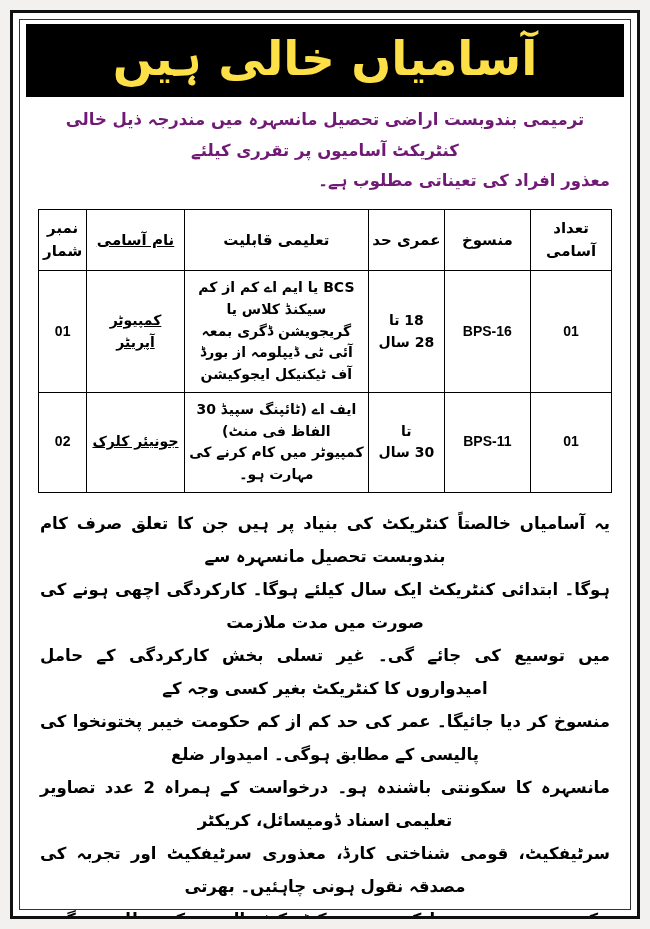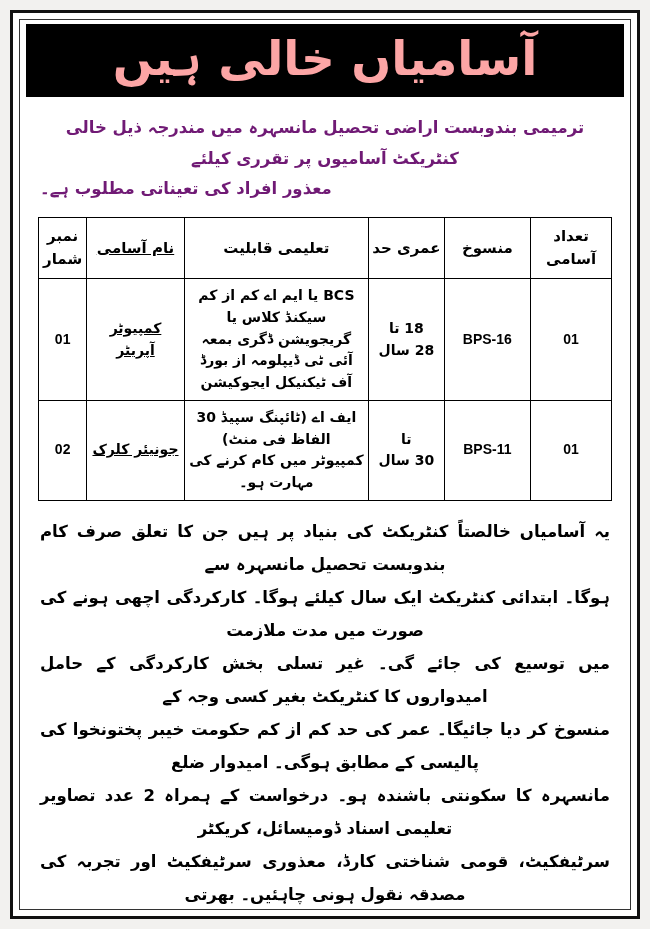--- a/index.html
+++ b/index.html
@@ -35,24 +35,24 @@
     height: 100%;
     box-sizing: border-box;
     padding: 4px 6px;
     display: flex;
     flex-direction: column;
   }
 
   
   .header-band {
     background: #000000;
-    color: #fca5a5;
+    color: #fde047;
     text-align: center;
     padding: 6px 0 10px 0;
-    margin-bottom: 8px;
+    margin-bottom: 0;
   }
   .header-title {
     font-family: "DejaVu Sans", sans-serif;
     font-size: 47px;
     font-weight: bold;
     line-height: 1.22;
     direction: rtl;
     letter-spacing: 1px;
     white-space: nowrap;
   }
@@ -64,21 +64,21 @@
     font-size: 16.5px;
     font-weight: bold;
     line-height: 1.85;
     color: #701a75;
     padding: 8px 14px 10px 14px;
   }
   .intro .line {
     display: block;
   }
   .intro .line2 {
-    text-align: left;
+    text-align: right;
   }
 
   
   table.jobs {
     direction: rtl;
     width: 96%;
     margin: 2px auto 4px auto;
     border-collapse: collapse;
     table-layout: fixed;
   }

